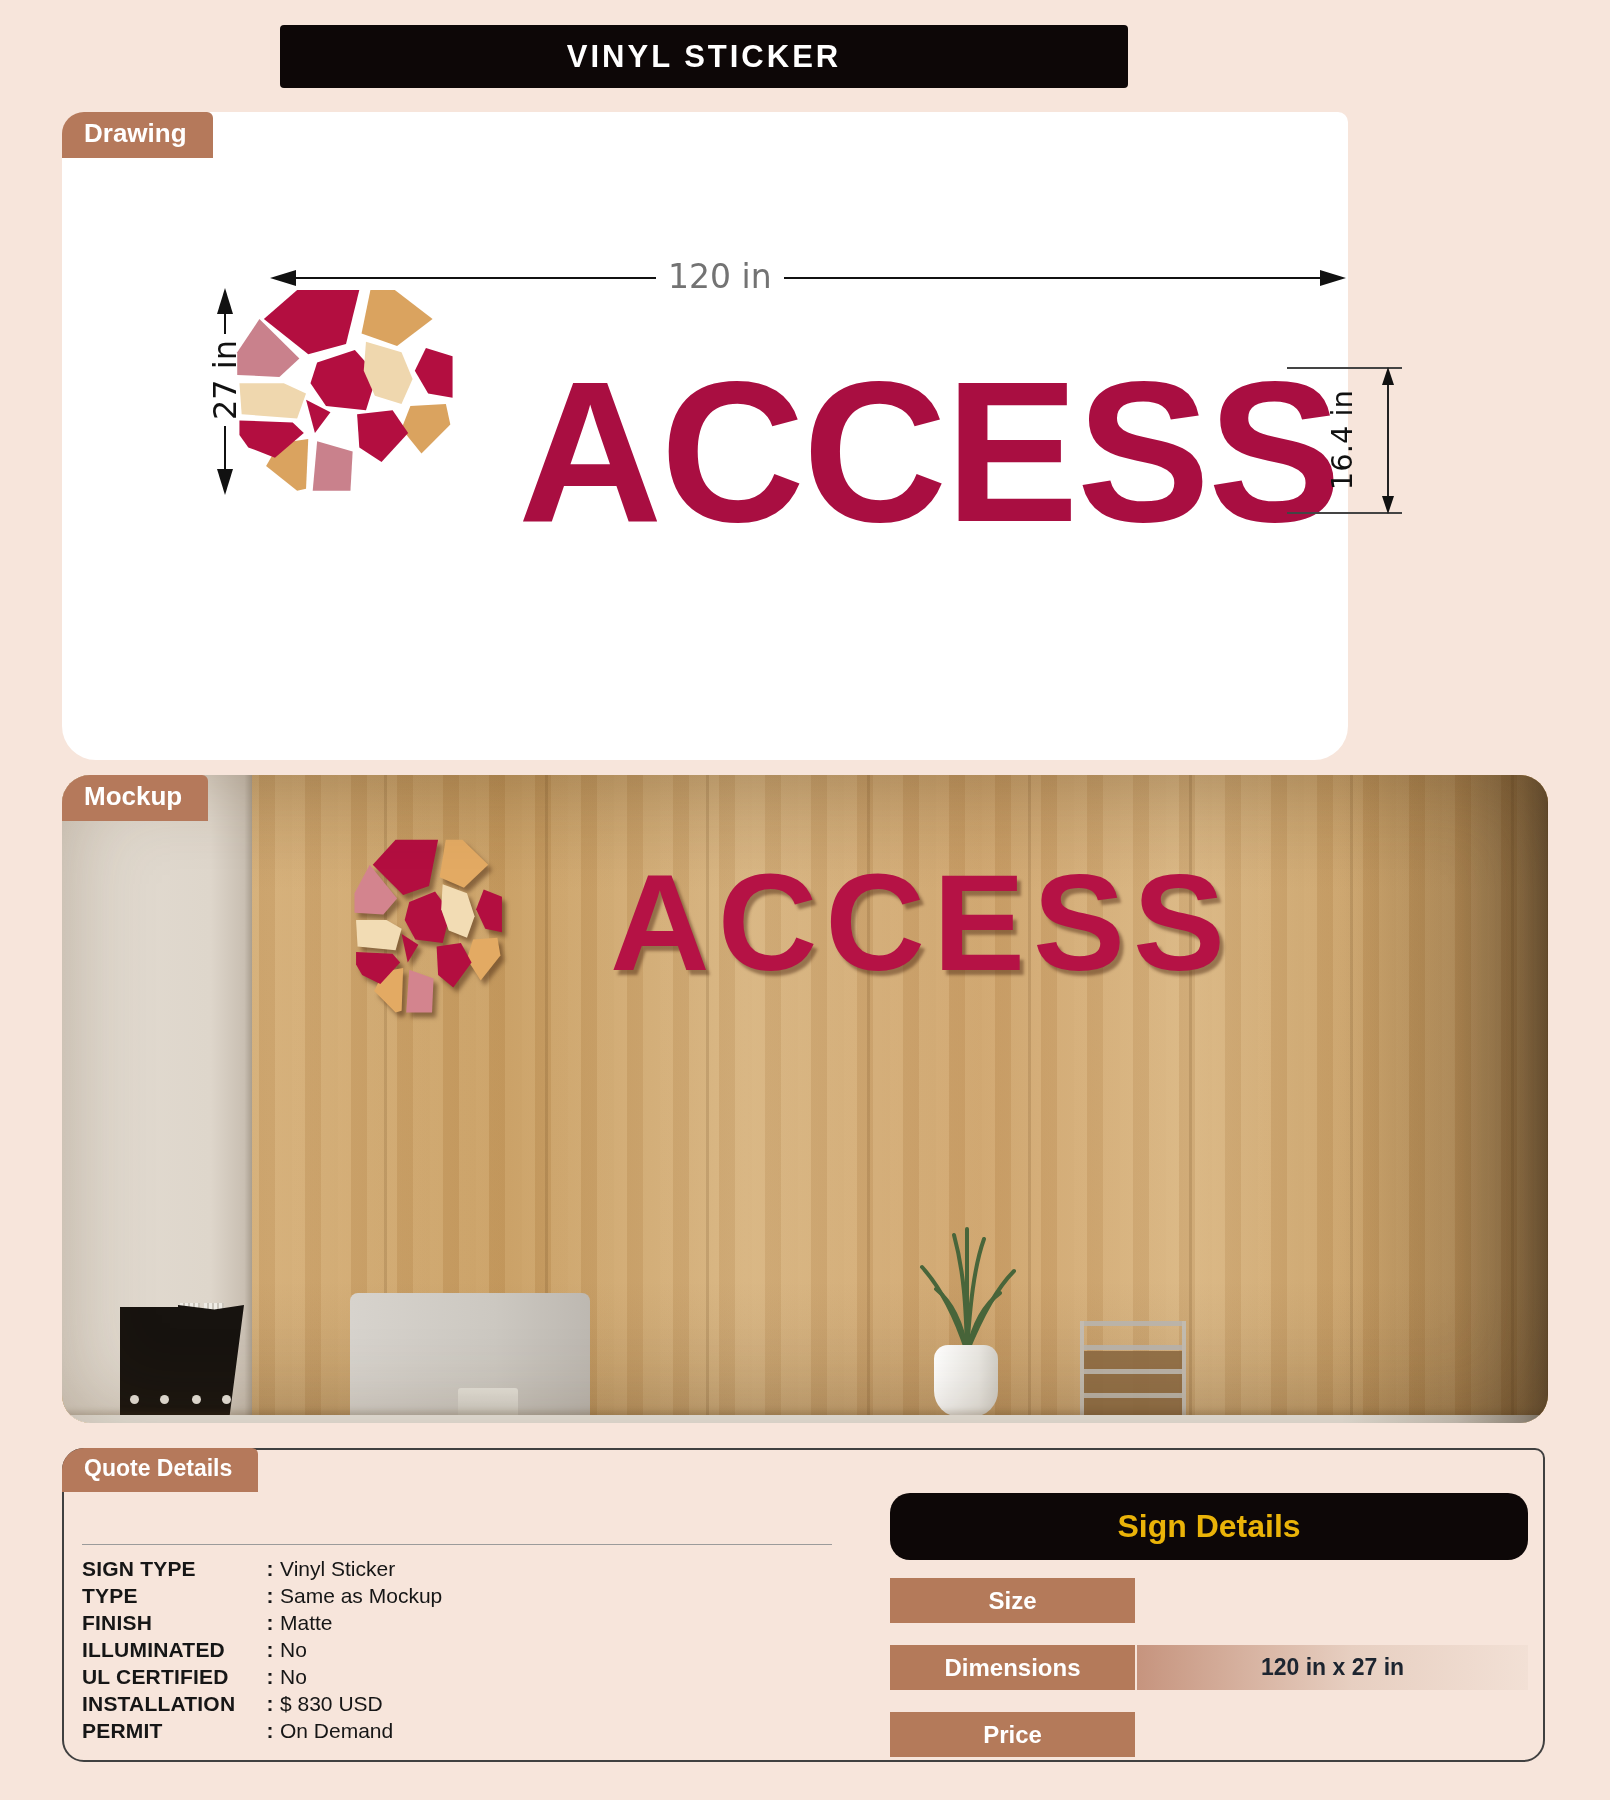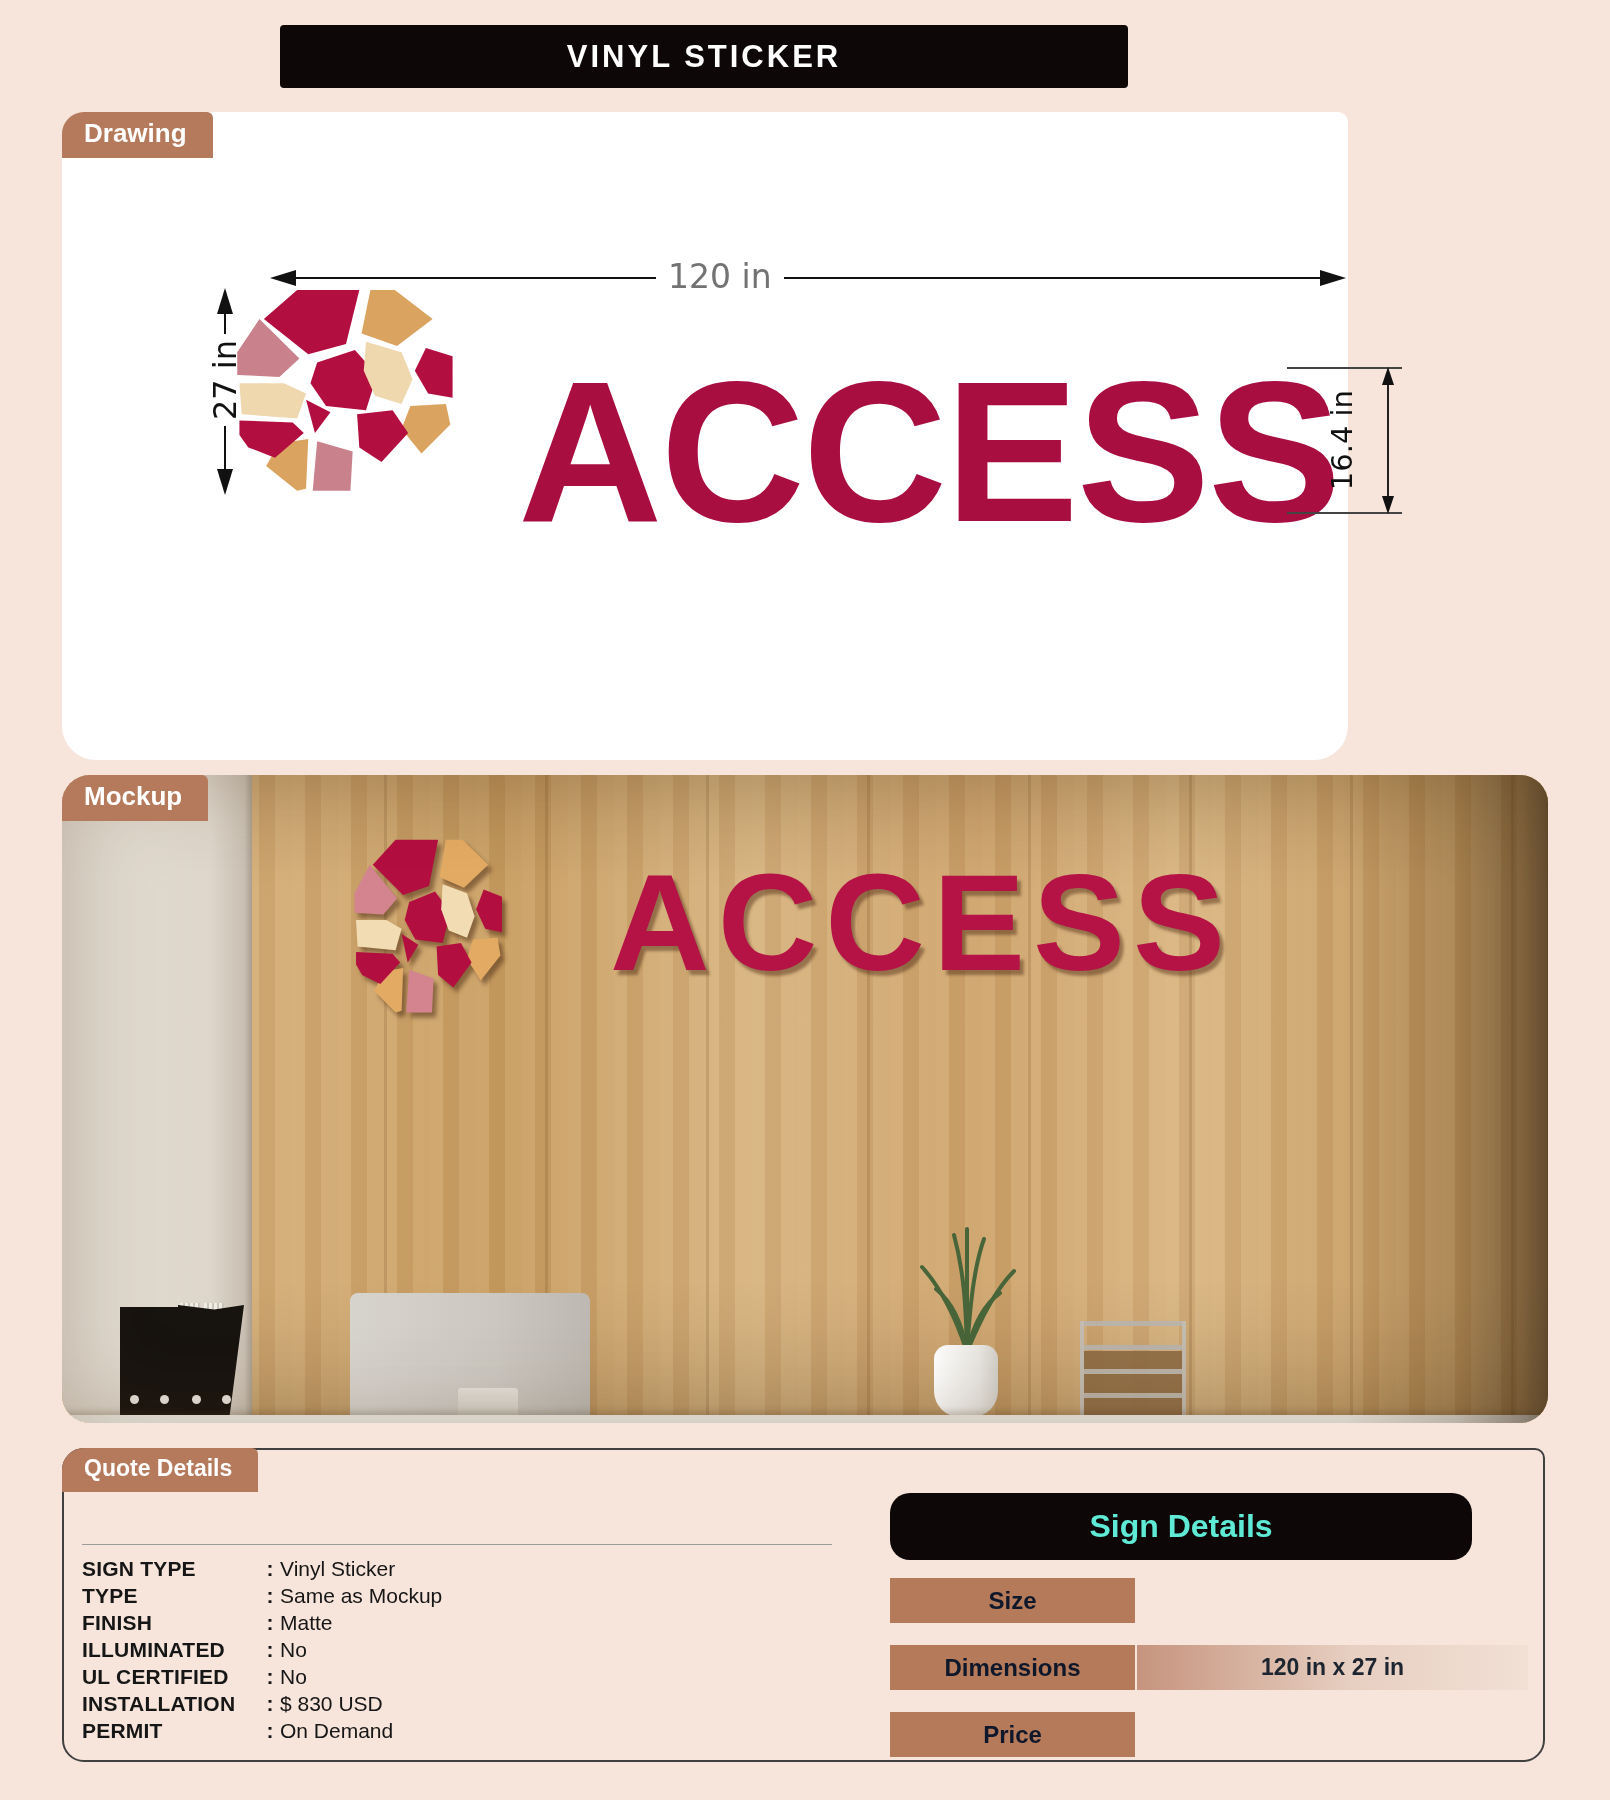--- a/index.html
+++ b/index.html
@@ -167,29 +167,29 @@
   .customer { left:15px; top:50px; width:755px; text-align:center; font-size:27px; font-weight:bold; letter-spacing:0.5px; color:#101010; }
   .quote-hr { left:18px; top:94px; width:750px; height:1px; background:#9b9b9b; }
   .quote-rows { left:18px; top:104px; width:740px; }
   .q-row { display:flex; height:27px; align-items:flex-end; font-size:21px; }
   .q-label { width:178px; font-weight:bold; letter-spacing:0.2px; }
   .q-colon { width:20px; font-weight:bold; text-align:center; }
   .q-value { }
 
   
   .sd-header {
-    left:890px; top:1493px; width:582px; height:67px;
+    left:890px; top:1493px; width:638px; height:67px;
     background:#0d0707; border-radius:20px;
     display:flex; align-items:center; justify-content:center;
-    color:#5eead4; font-size:32px; font-weight:bold;
+    color:#eab308; font-size:32px; font-weight:bold;
   }
   .sd-row-label {
     width:245px; height:45px; background:#b47a5a;
     display:flex; align-items:center; justify-content:center;
-    color:#0f172a; font-size:24px; font-weight:bold;
+    color:#ffffff; font-size:24px; font-weight:bold;
   }
   .sd-row-value {
     width:391px; height:45px; margin-left:2px;
     background:linear-gradient(90deg,#c6947e 0%,#e7cfc1 55%,#f2e0d5 100%);
     display:flex; align-items:center; justify-content:center;
     color:#1d2530; font-size:23px; font-weight:bold;
   }
   .sd-row { position:absolute; left:890px; display:flex; }
   .sd-r0 { top:1578px; } .sd-r1 { top:1645px; } .sd-r2 { top:1712px; }
 </style>

